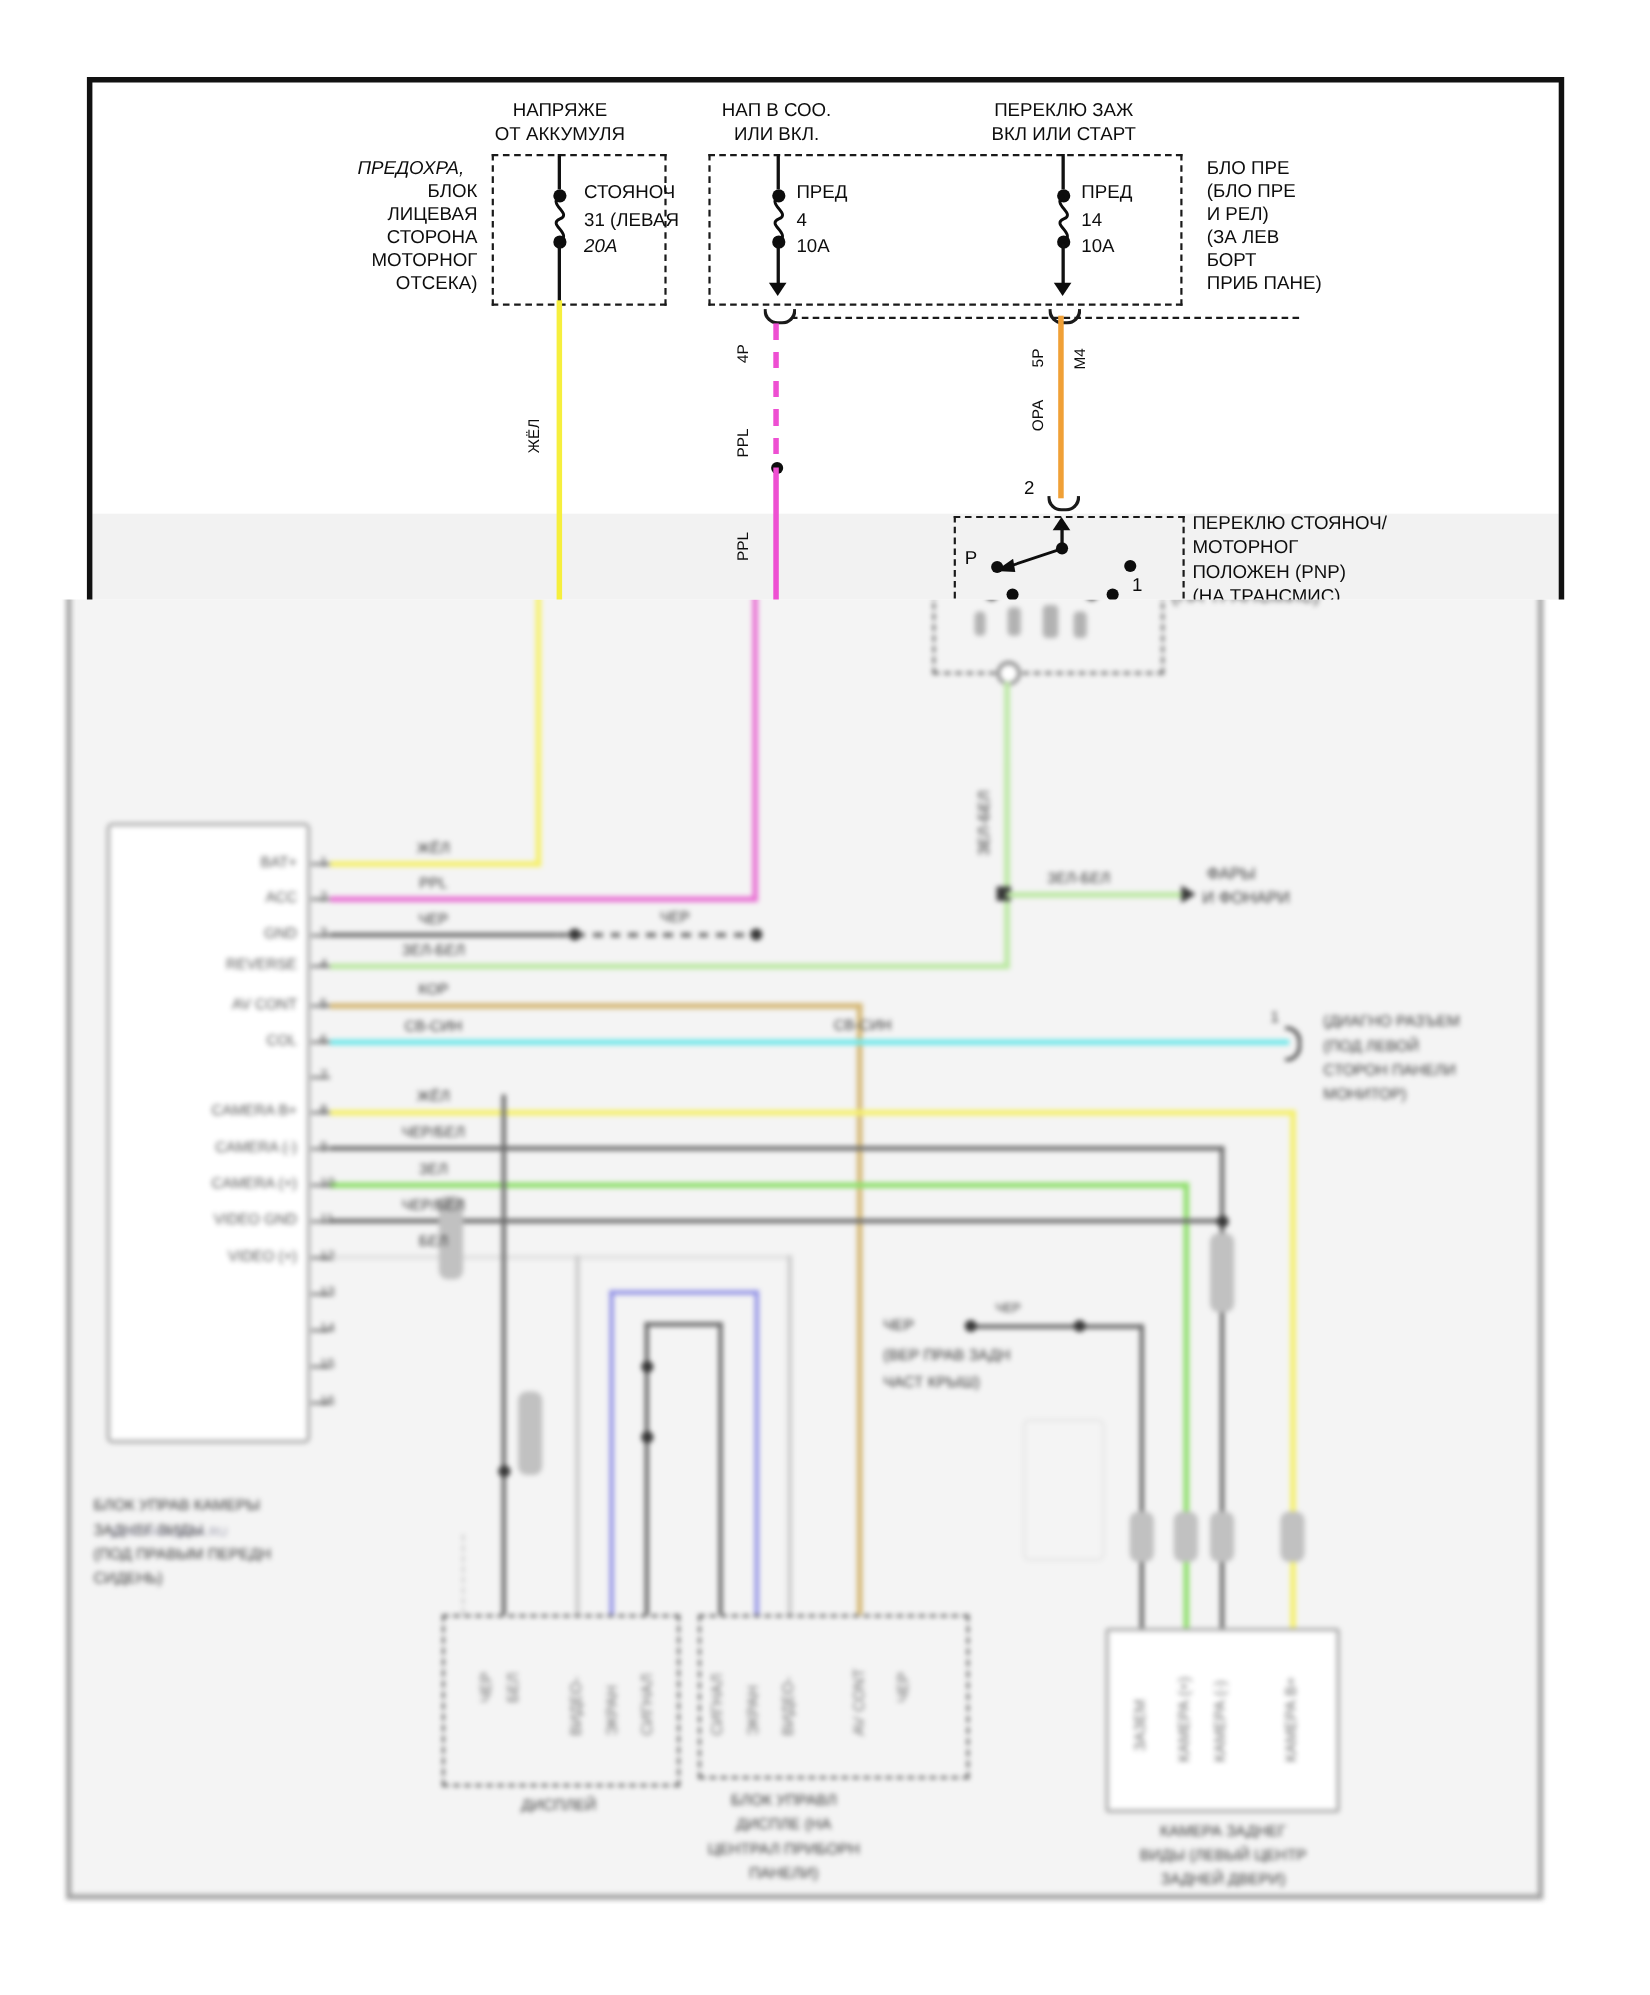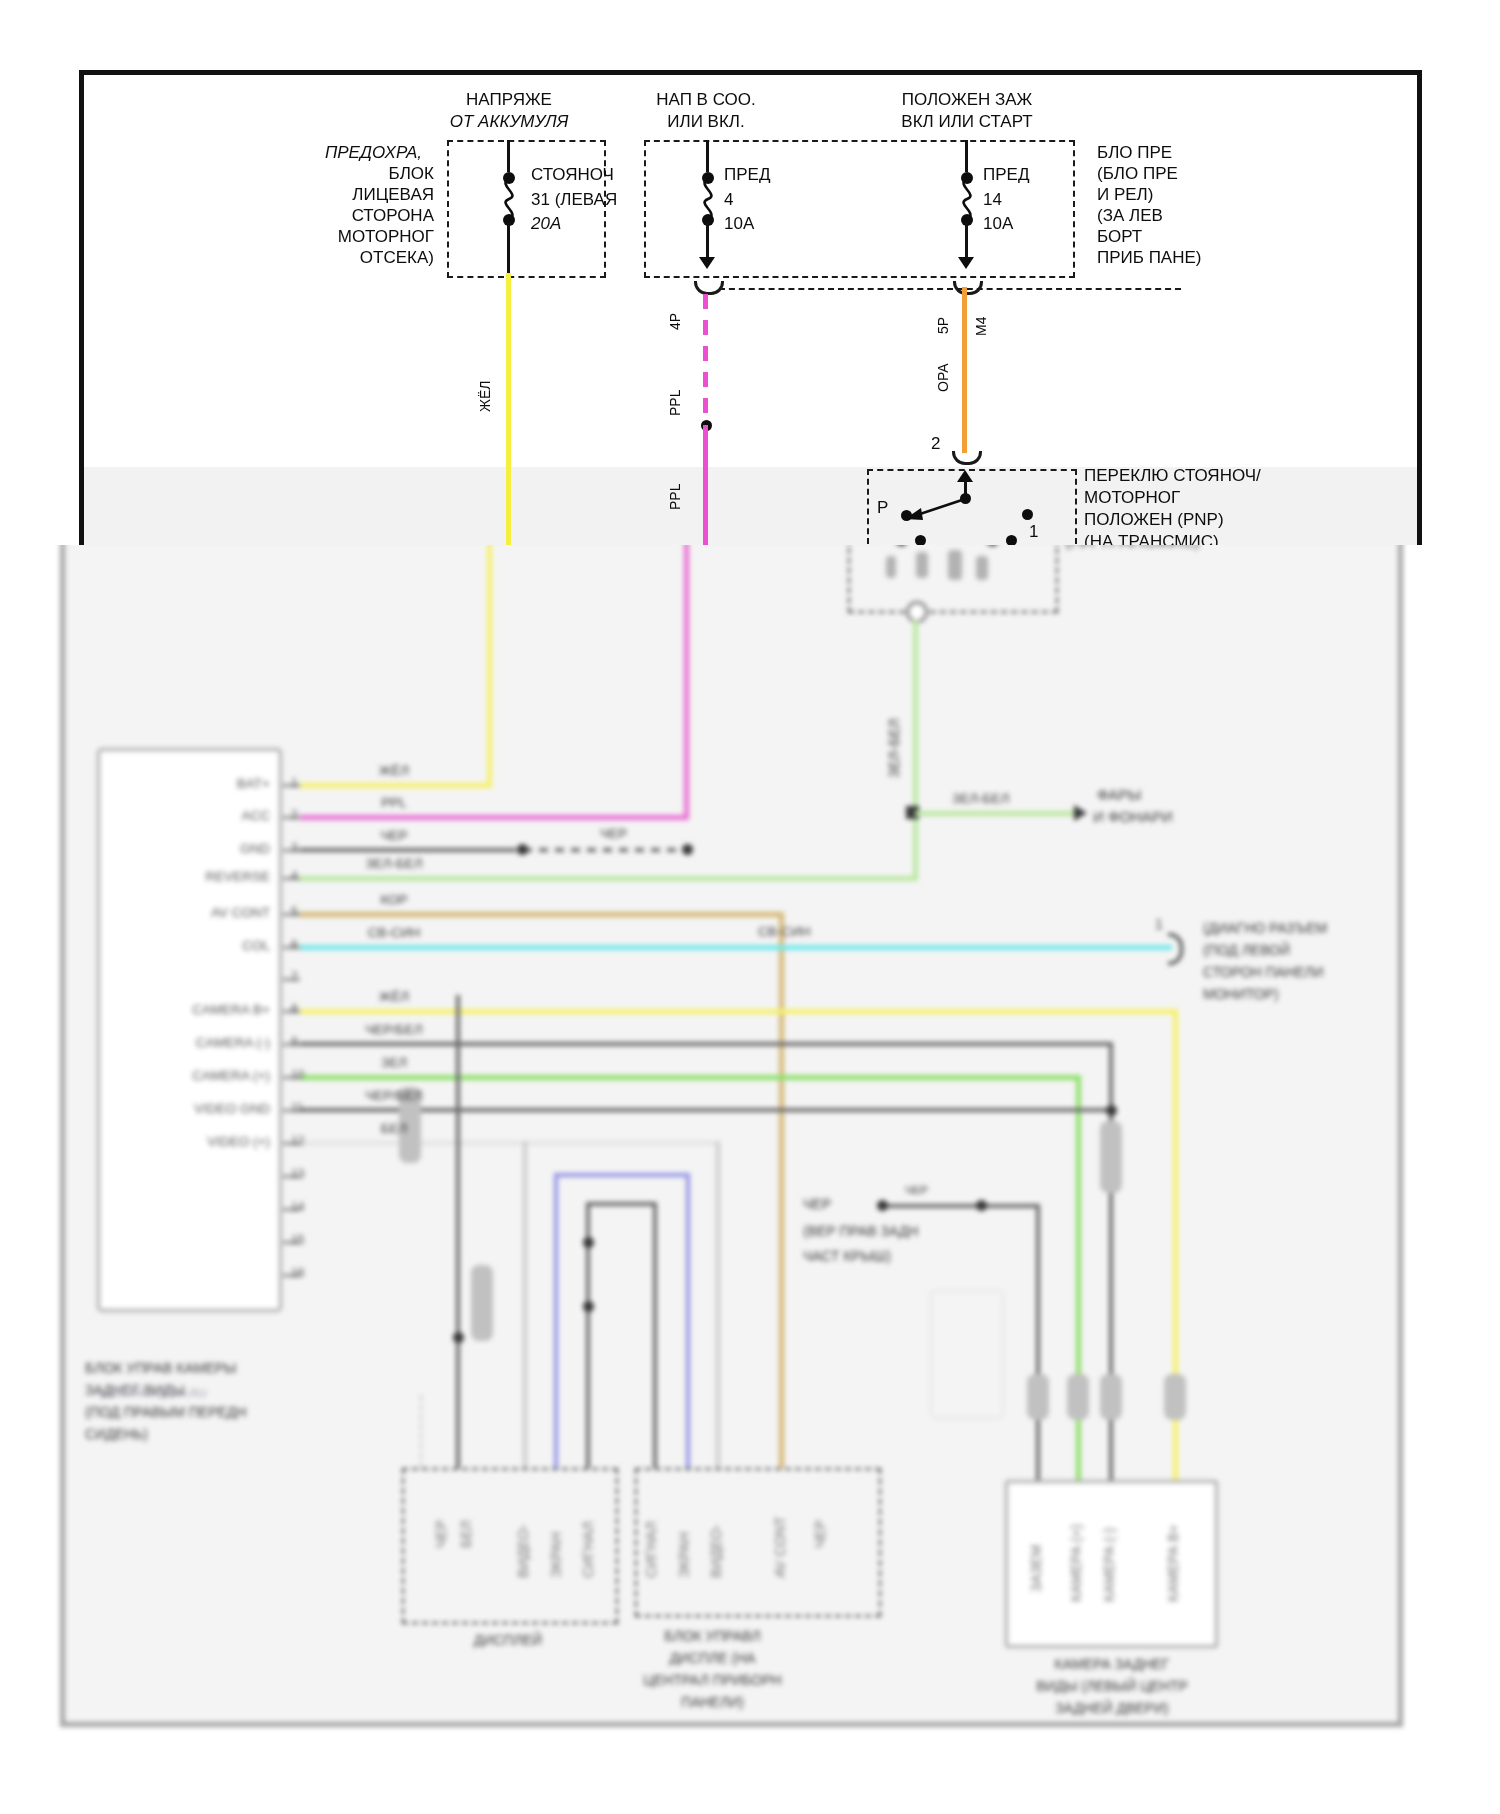--- a/index.html
+++ b/index.html
@@ -52,24 +52,24 @@
 <body>
 
 <div class="stage">
   <div id="sharp-clip" class="clip">
     <div id="art" class="art">
 
       <div class="panelbg" style="left:65px;top:467px;width:1333px;height:1258px;"></div>
       <div class="frame" style="left:60px;top:70px;width:1333px;height:1647px;"></div>
 
       <div class="t tc" style="left:390px;top:90px;width:200px;">НАПРЯЖЕ</div>
-      <div class="t tc" style="left:390px;top:112px;width:200px;font-style:italic;">ОТ АККУМУЛЯ</div>
+      <div class="t tc" style="left:390px;top:112px;width:200px;">ОТ АККУМУЛЯ</div>
       <div class="t tc" style="left:587px;top:90px;width:200px;">НАП В СОО.</div>
       <div class="t tc" style="left:587px;top:112px;width:200px;">ИЛИ ВКЛ.</div>
-      <div class="t tc" style="left:848px;top:90px;width:200px;">ПОЛОЖЕН ЗАЖ</div>
+      <div class="t tc" style="left:848px;top:90px;width:200px;">ПЕРЕКЛЮ ЗАЖ</div>
       <div class="t tc" style="left:848px;top:112px;width:200px;">ВКЛ ИЛИ СТАРТ</div>
 
       <div class="t tr" style="left:203px;top:143px;width:200px;font-style:italic;">ПРЕДОХРА,</div>
       <div class="t tr" style="left:215px;top:164px;width:200px;">БЛОК</div>
       <div class="t tr" style="left:215px;top:185px;width:200px;">ЛИЦЕВАЯ</div>
       <div class="t tr" style="left:215px;top:206px;width:200px;">СТОРОНА</div>
       <div class="t tr" style="left:215px;top:227px;width:200px;">МОТОРНОГ</div>
       <div class="t tr" style="left:215px;top:248px;width:200px;">ОТСЕКА)</div>
 
       <div class="t" style="left:1078px;top:143px;">БЛО ПРЕ</div>

